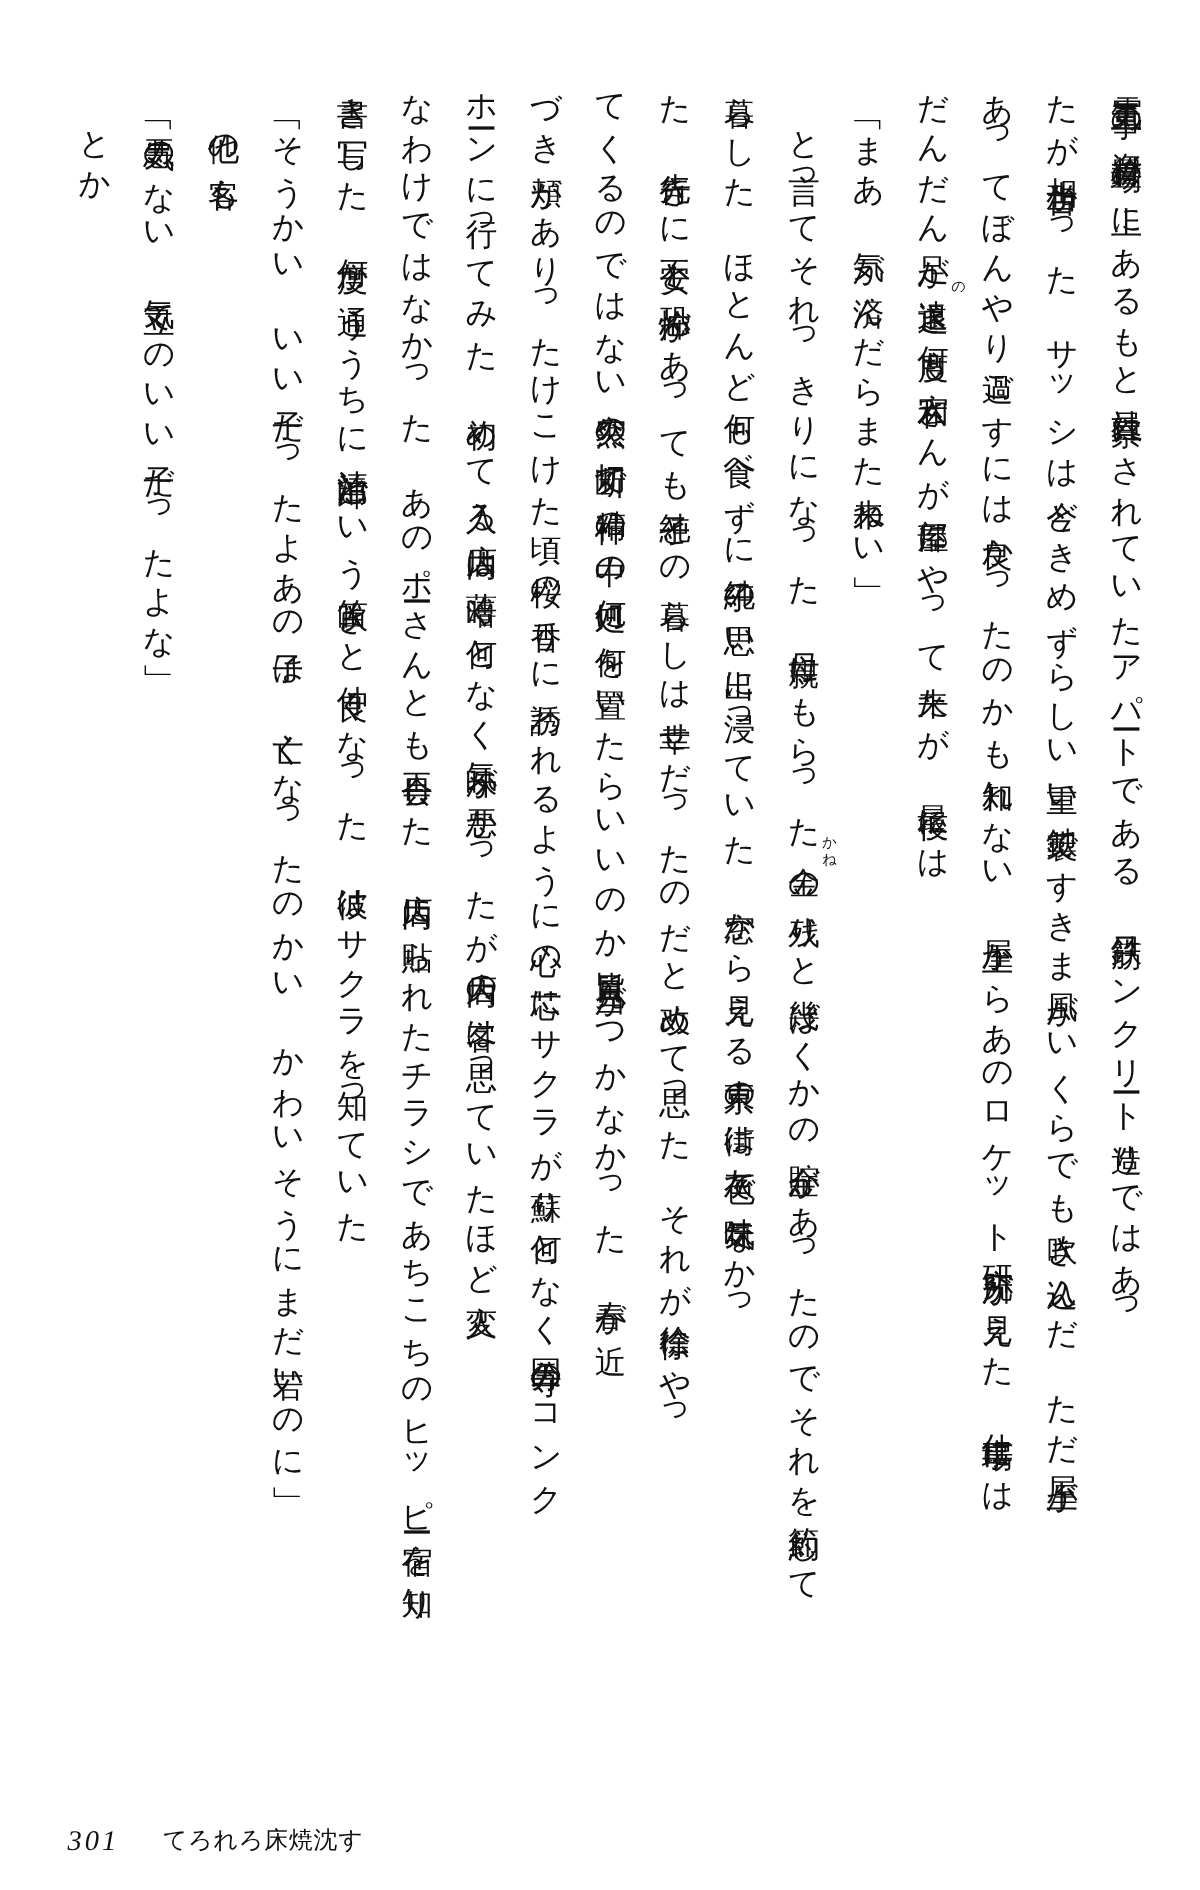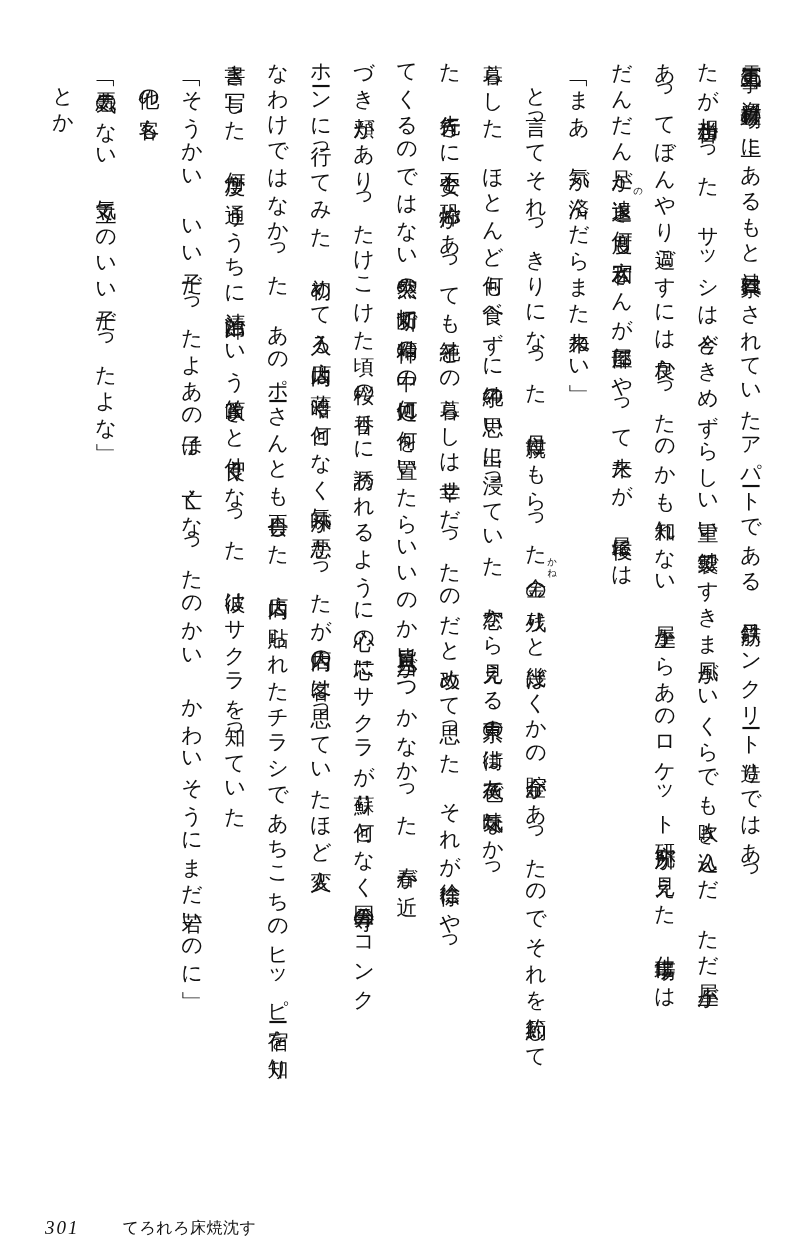--- a/index.html
+++ b/index.html
@@ -45,32 +45,31 @@
   ruby rt {
     font-size: 9.5px;
     letter-spacing: 0;
     font-family: inherit;
   }
   .footer {
     position: absolute;
     left: 45px;
     bottom: 21px;
     display: flex;
-    align-items: center;
+    align-items: flex-start;
     gap: 29px;
   }
   .page-number {
     font-style: italic;
     font-size: 19px;
     letter-spacing: 2px;
   }
   .running-title {
     font-size: 16px;
     letter-spacing: 0.5px;
-    margin-left: 14px;
   }
 </style>
 </head>
 <body>
 
 <div class="page">
   <div class="text-block" id="text-block">
       <p class="column">電気工事の資材置場の上にあるもと社員寮にされていたアパートである　鉄筋コンクリート造りではあっ</p>
       <p class="column">たが相当古かった　サッシは今どきめずらしい重い鉄製ですきま風がいくらでも吹き込んだ　ただ屋上が</p>
       <p class="column">あってぼんやり過ごすには良かったのかも知れない　屋上からあのロケット研究所が見えた　仕事場には</p>

